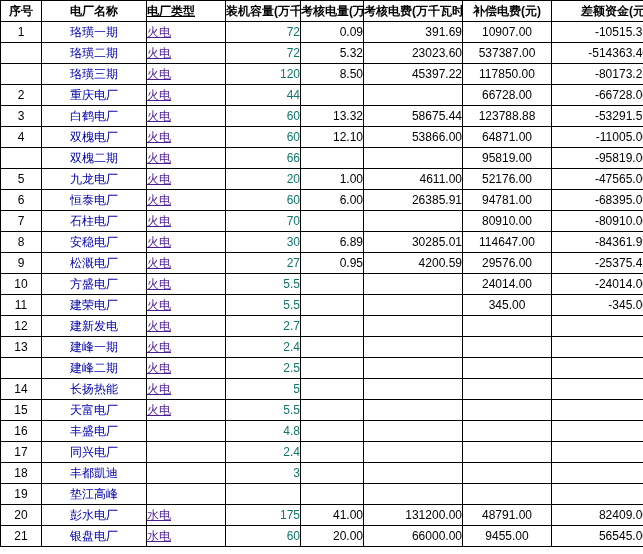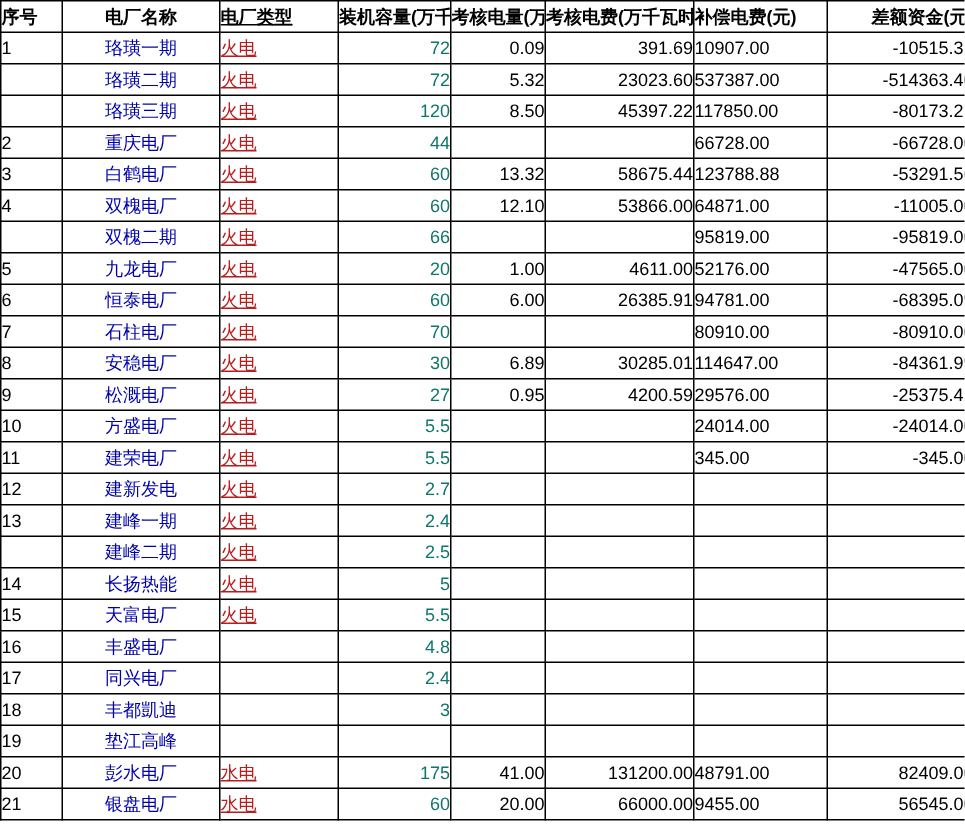--- a/index.html
+++ b/index.html
@@ -33,32 +33,32 @@
     font-weight: bold;
     font-size: 14px;
     line-height: 16px;
     height: 54px;
     text-align: center;
     vertical-align: middle;
     padding: 0 2px;
     white-space: normal;
     word-break: break-all;
   }
-  .c-idx   { width: 40px;  text-align: left;  padding-right: 4px; }
+  .c-idx   { width: 40px;  text-align: center;  padding-right: 4px; }
   .c-name  { width: 104px; text-align: center; }
   .c-type  { width: 78px;  text-align: left; text-decoration: underline; }
   .c-cap   { width: 74px;  text-align: right;  padding-right: 10px; }
   .c-chk   { width: 62px;  text-align: right;  padding-right: 6px; }
   .c-fee   { width: 98px;  text-align: right;  padding-right: 6px; }
-  .c-comp  { width: 88px;  text-align: left;  padding-right: 6px; }
+  .c-comp  { width: 88px;  text-align: center;  padding-right: 6px; }
   .c-diff  { width: 97px;  text-align: right;  padding-right: 6px; }
 
   .blue { color: #0f766e; }
   .name-cell { color: #0000aa; text-align: center; }
-  .type-cell { color: #b91c1c; }
+  .type-cell { color: #4c1d95; }
 </style>
 </head>
 <body>
 
 <table class="sheet">
   <thead>
     <tr>
       <th class="c-idx">序号</th>
       <th class="c-name">电厂名称</th>
       <th class="c-type">电厂类型</th>

